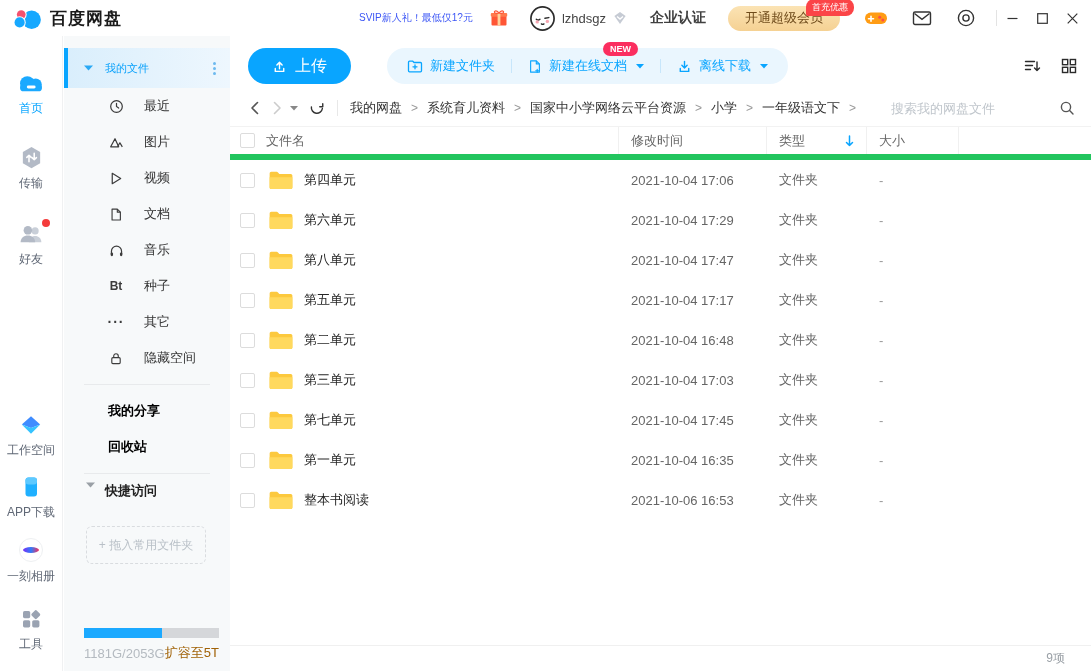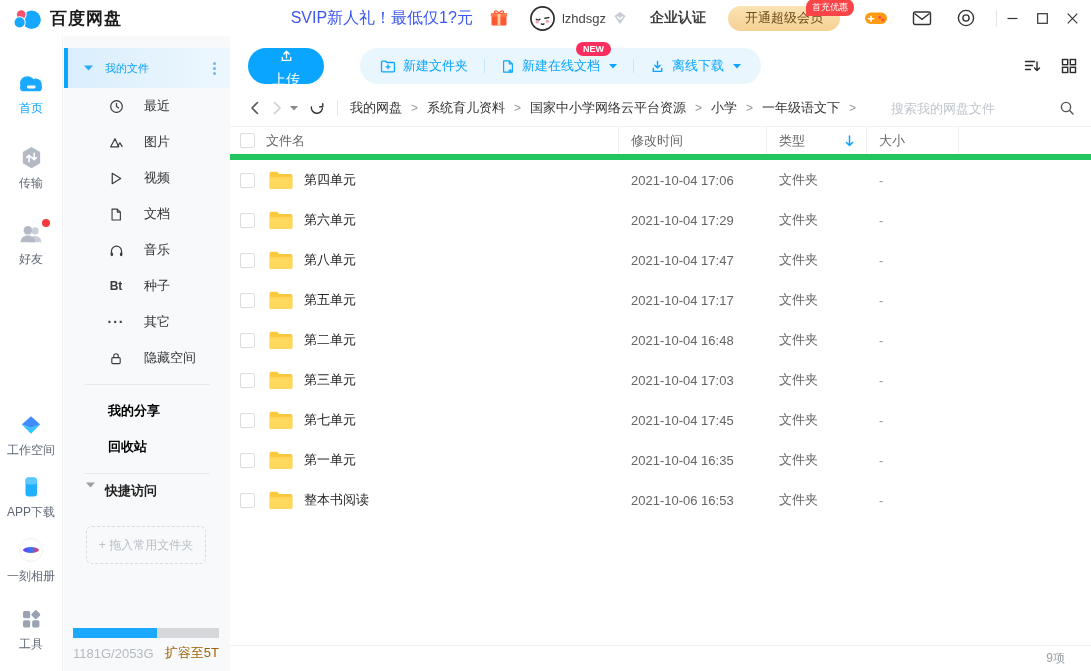--- a/index.html
+++ b/index.html
@@ -9,21 +9,21 @@
     background:#fff; color:#333; overflow:hidden; position:relative;
     -webkit-font-smoothing:antialiased;
   }
   svg { display:block; }
 
   
   .titlebar{position:absolute;top:0;left:0;right:0;height:36px;background:#fff;display:flex;align-items:center;z-index:5;}
   .brand{display:flex;align-items:center;padding-left:12px;gap:8px;}
   .brand-name{font-size:17px;font-weight:bold;color:#1a1a1a;letter-spacing:1px;}
   .tb-right{margin-left:auto;display:flex;align-items:center;}
-  .promo{color:#3c56f5;font-size:16px;cursor:pointer;white-space:nowrap;}
+  .promo{color:#3c56f5;font-size:10px;cursor:pointer;white-space:nowrap;}
   .gift{margin-left:16px;cursor:pointer;}
   .user{display:flex;align-items:center;margin-left:20px;cursor:pointer;gap:6px;}
   .user-name{font-size:13px;color:#444;}
   .enterprise{margin-left:22px;color:#404040;font-size:14px;font-weight:bold;cursor:pointer;white-space:nowrap;}
   .vip-wrap{position:relative;margin-left:22px;}
   .vip-btn{height:25px;border:none;border-radius:13px;padding:0 17px;font-size:13px;color:#6e4a1a;
     background:linear-gradient(180deg,#fbe3b4,#f5d193);cursor:pointer;font-family:inherit;}
   .vip-badge{position:absolute;top:-7px;right:-14px;background:#fb4447;color:#fff;font-size:9px;
     padding:2px 6px;border-radius:8px 8px 8px 2px;white-space:nowrap;}
   .tb-icon{margin-left:24px;cursor:pointer;color:#333;}
@@ -55,32 +55,32 @@
   .side-item .ic{width:16px;display:flex;justify-content:center;color:#3c3c3c;}
   .side-item .txt{margin-left:20px;font-size:13px;}
   .bt-glyph{font-size:12px;font-weight:bold;color:#222;}
   .more-glyph{font-size:14px;font-weight:bold;color:#222;letter-spacing:1px;line-height:6px;}
   .side-div{height:1px;background:#e8eaec;margin:8px 20px;}
   .side-bold{height:36px;display:flex;align-items:center;padding-left:44px;font-size:13px;font-weight:bold;color:#000000;cursor:pointer;}
   .quick{height:36px;display:flex;padding-left:22px;cursor:pointer;}
   .quick .txt{margin-left:10px;font-size:13px;font-weight:bold;color:#222;}
   .drop-zone{margin:8px 0 0 22px;width:120px;height:38px;border:1px dashed #d9dcdf;border-radius:6px;
     display:flex;align-items:center;justify-content:center;font-size:12px;color:#b9c0c7;cursor:pointer;}
-  .storage{position:absolute;left:9px;right:11px;bottom:9px;}
+  .storage{position:absolute;left:20px;right:11px;bottom:9px;}
   .storage-bar{height:10px;background:#d5d7da;overflow:hidden;}
   .storage-fill{height:100%;background:#1ba9ff;}
   .storage-row{display:flex;justify-content:space-between;align-items:center;margin-top:6px;}
   .storage-used{font-size:13px;color:#b4bac0;}
   .storage-expand{font-size:13px;color:#a16207;cursor:pointer;}
 
   
   .main{position:absolute;top:36px;left:230px;right:0;bottom:0;background:#fff;}
   .toolbar{height:54px;display:flex;align-items:center;padding:6px 14px 0 18px;}
-  .upload-btn{height:36px;border:none;border-radius:18px;background:#09a5ff;color:#fff;font-size:14px;
-    padding:0 24px;display:flex;align-items:center;gap:8px;cursor:pointer;font-family:inherit;flex-direction:column;}
+  .upload-btn{height:36px;border:none;border-radius:18px;background:#09a5ff;color:#fff;font-size:16px;
+    padding:0 24px;display:flex;align-items:center;gap:8px;cursor:pointer;font-family:inherit;}
   .actions{margin-left:36px;height:36px;background:#eaf6fe;border-radius:18px;display:flex;align-items:center;padding:0 20px;}
   .action{display:flex;align-items:center;gap:7px;color:#09a5ff;font-size:13px;cursor:pointer;position:relative;white-space:nowrap;}
   .action .cdown{margin-left:2px;}
   .act-sep{width:1px;height:14px;background:#c7e6fb;margin:0 16px;}
   .new-badge{position:absolute;top:-15px;right:6px;background:#fb2e5f;color:#fff;font-size:9px;font-weight:bold;
     padding:2px 7px;border-radius:8px;}
   .view-icons{margin-left:auto;display:flex;align-items:center;gap:20px;color:#2b2b2b;}
   .view-icons > *{cursor:pointer;}
 
   .pathbar{height:36px;display:flex;align-items:center;padding:0 16px 0 14px;}

